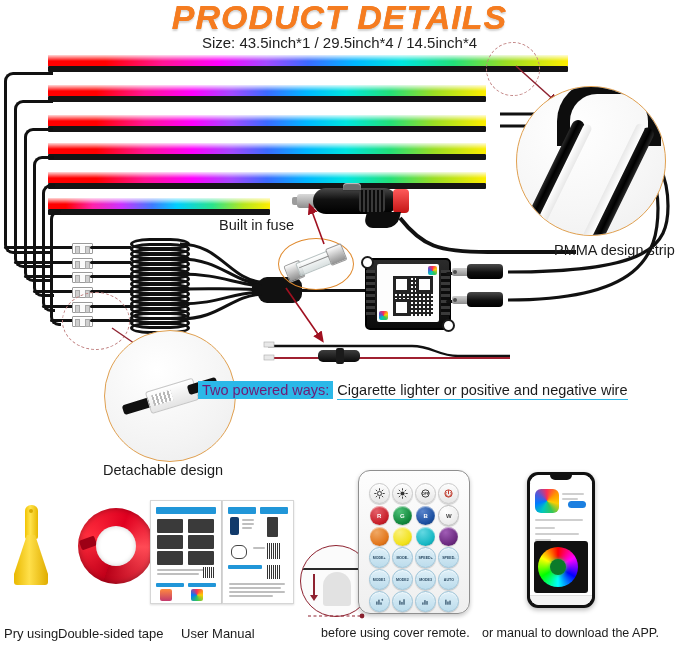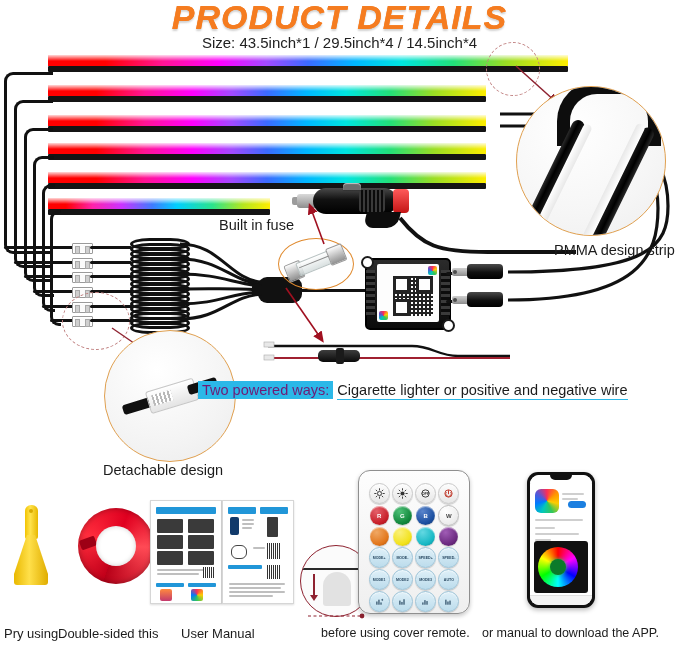--- a/index.html
+++ b/index.html
@@ -484,21 +484,21 @@
   <div class="pry">
     <div class="handle"></div>
     <div class="hole"></div>
     <div class="blade"></div>
   </div>
   <div class="lab sm" style="left:4px;top:626px;">Pry using</div>
 
   <div class="tape">
     <div class="edge"></div>
   </div>
-  <div class="lab sm" style="left:58px;top:626px;">Double-sided this</div>
+  <div class="lab sm" style="left:58px;top:626px;">Double-sided tape</div>
 
   <div class="manual" style="left:150px;">
     <div class="hdr" style="top:6px;"></div>
     <div class="img" style="left:6px;top:18px;width:26px;height:14px;"></div>
     <div class="img" style="left:37px;top:18px;width:26px;height:14px;"></div>
     <div class="img" style="left:6px;top:34px;width:26px;height:14px;"></div>
     <div class="img" style="left:37px;top:34px;width:26px;height:14px;"></div>
     <div class="img" style="left:6px;top:50px;width:26px;height:14px;"></div>
     <div class="img" style="left:37px;top:50px;width:26px;height:14px;"></div>
     <div class="tx" style="left:6px;top:68px;width:48px;"></div>

